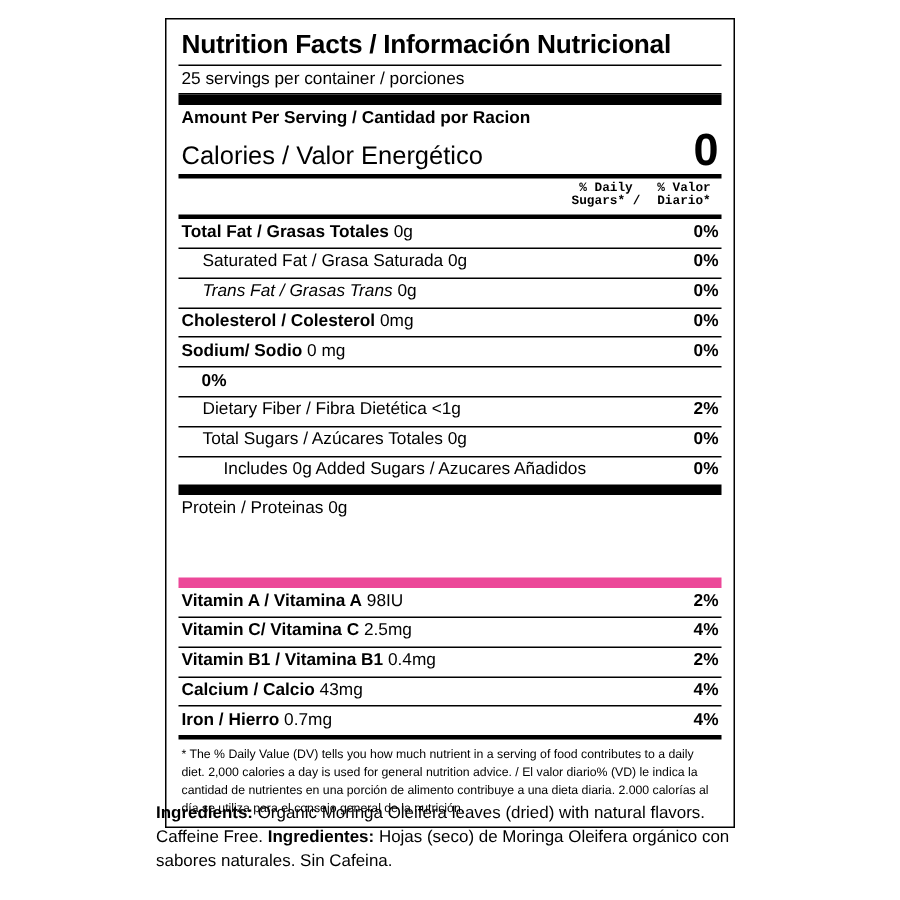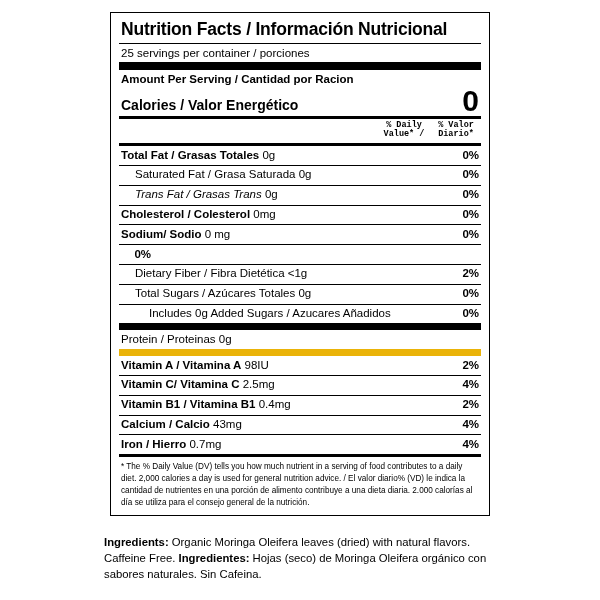--- a/index.html
+++ b/index.html
@@ -63,22 +63,22 @@
     font-weight: bold;
     margin: 3px 0 0 2px;
   }
   .cal-row {
     display: flex;
     align-items: flex-end;
     justify-content: space-between;
     margin: 0 0 2px 0;
   }
   .cal-label {
-    font-size: 14px;
-    font-weight: bold;
+    font-size: 17px;
+    font-weight: normal;
     margin-left: 2px;
     line-height: 1.1;
   }
   .cal-value {
     font-size: 30px;
     font-weight: bold;
     line-height: 0.95;
     margin-right: 2px;
     position: relative;
     top: 2px;
@@ -107,21 +107,21 @@
   }
   .nrow.first { border-top: 3px solid #000; justify-content: flex-end; }
   .nrow .lbl { flex: 1 1 auto; padding-left: 2px; }
   .nrow .pct { flex: 0 0 auto; font-weight: bold; text-align: right; padding-right: 2px; min-width: 32px; }
   .b { font-weight: bold; }
   .i { font-style: italic; }
   .ind1 { padding-left: 16px !important; }
   .ind2 { padding-left: 30px !important; }
   .val { font-weight: normal; }
 
-  .nrow.vitfirst { border-top: 7px solid #eab308; }
+  .nrow.vitfirst { border-top: 7px solid #ec4899; margin-top: 36px; }
   .protein-row { border-top: 7px solid #000; }
 
   .footnote {
     border-top: 3px solid #000;
     font-size: 8.2px;
     line-height: 1.45;
     padding: 4px 2px 2px 2px;
   }
 
   
@@ -158,21 +158,21 @@
     <div class="cal-row">
       <span class="cal-label">Calories / Valor Energético</span>
       <span class="cal-value">0</span>
     </div>
 
     <div class="rule-med"></div>
 
     <div class="dv-head">
       <div class="col1">
         <div>% Daily</div>
-        <div>Value*  /</div>
+        <div>Sugars*  /</div>
       </div>
       <div class="col2">
         <div>% Valor</div>
         <div>Diario*</div>
       </div>
     </div>
 
     <div class="nrow first">
       <span class="lbl"><span class="b">Total Fat / Grasas Totales</span> <span class="val">0g</span></span>
       <span class="pct">0%</span>

